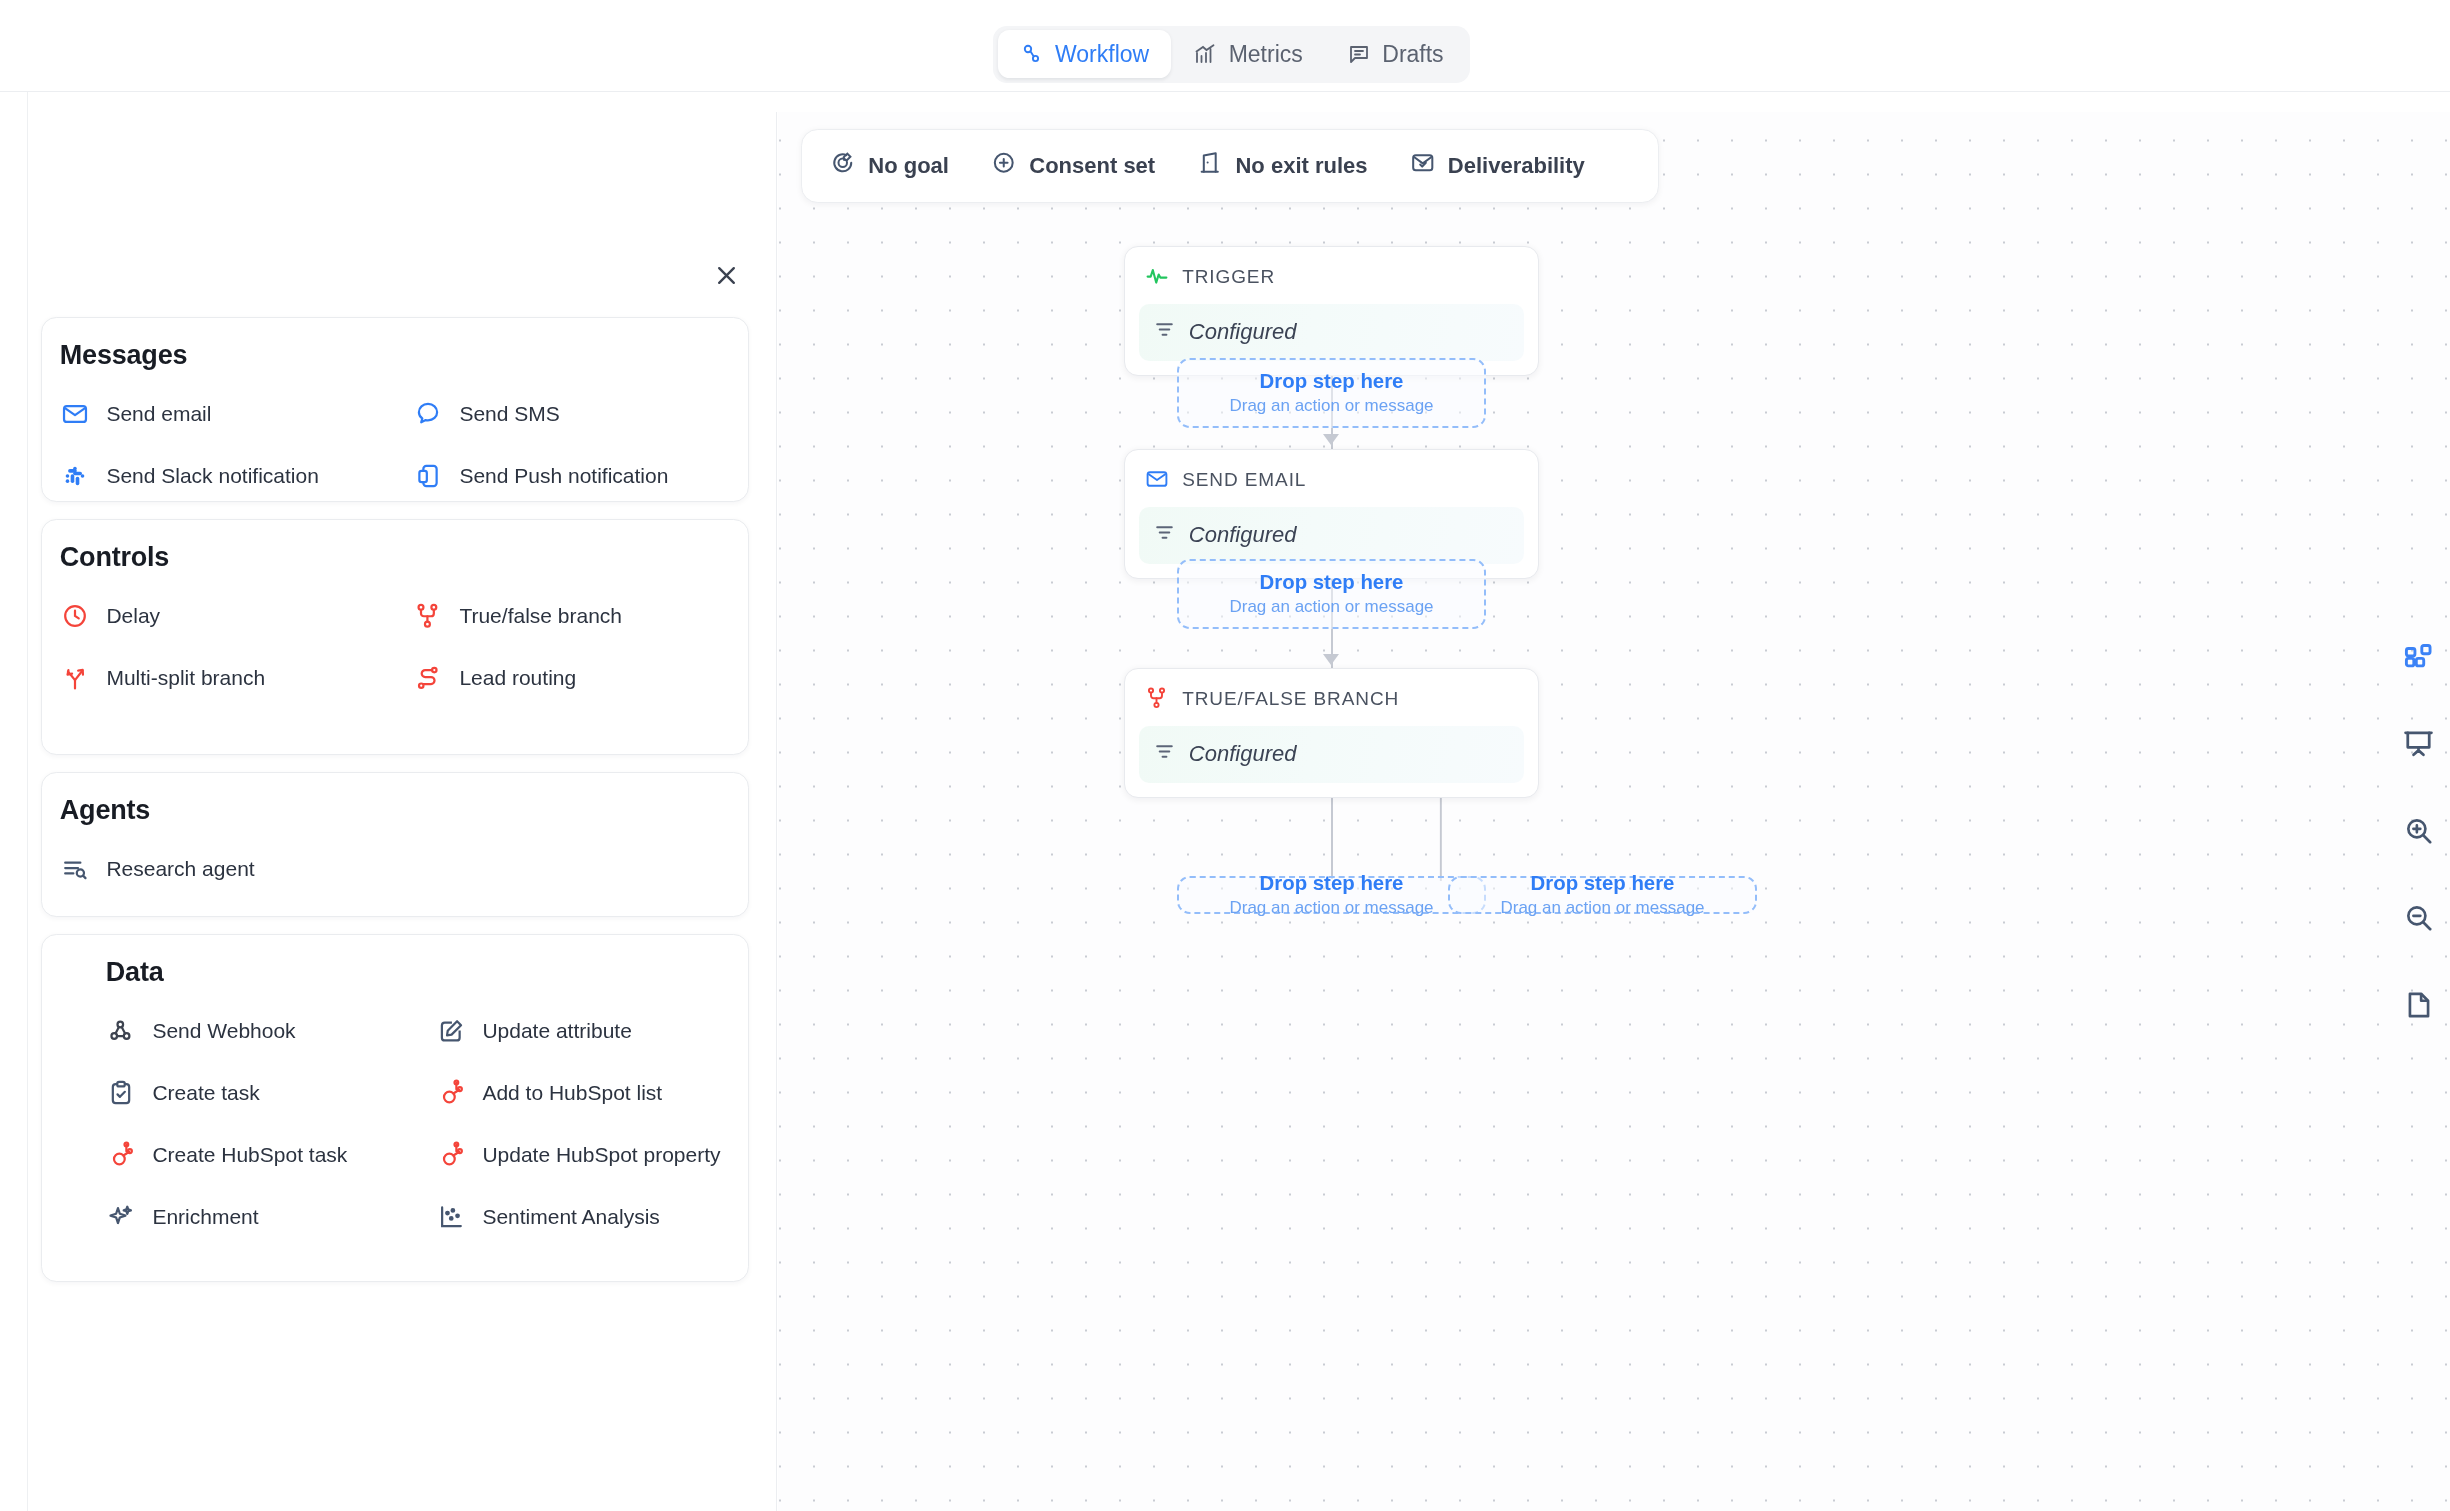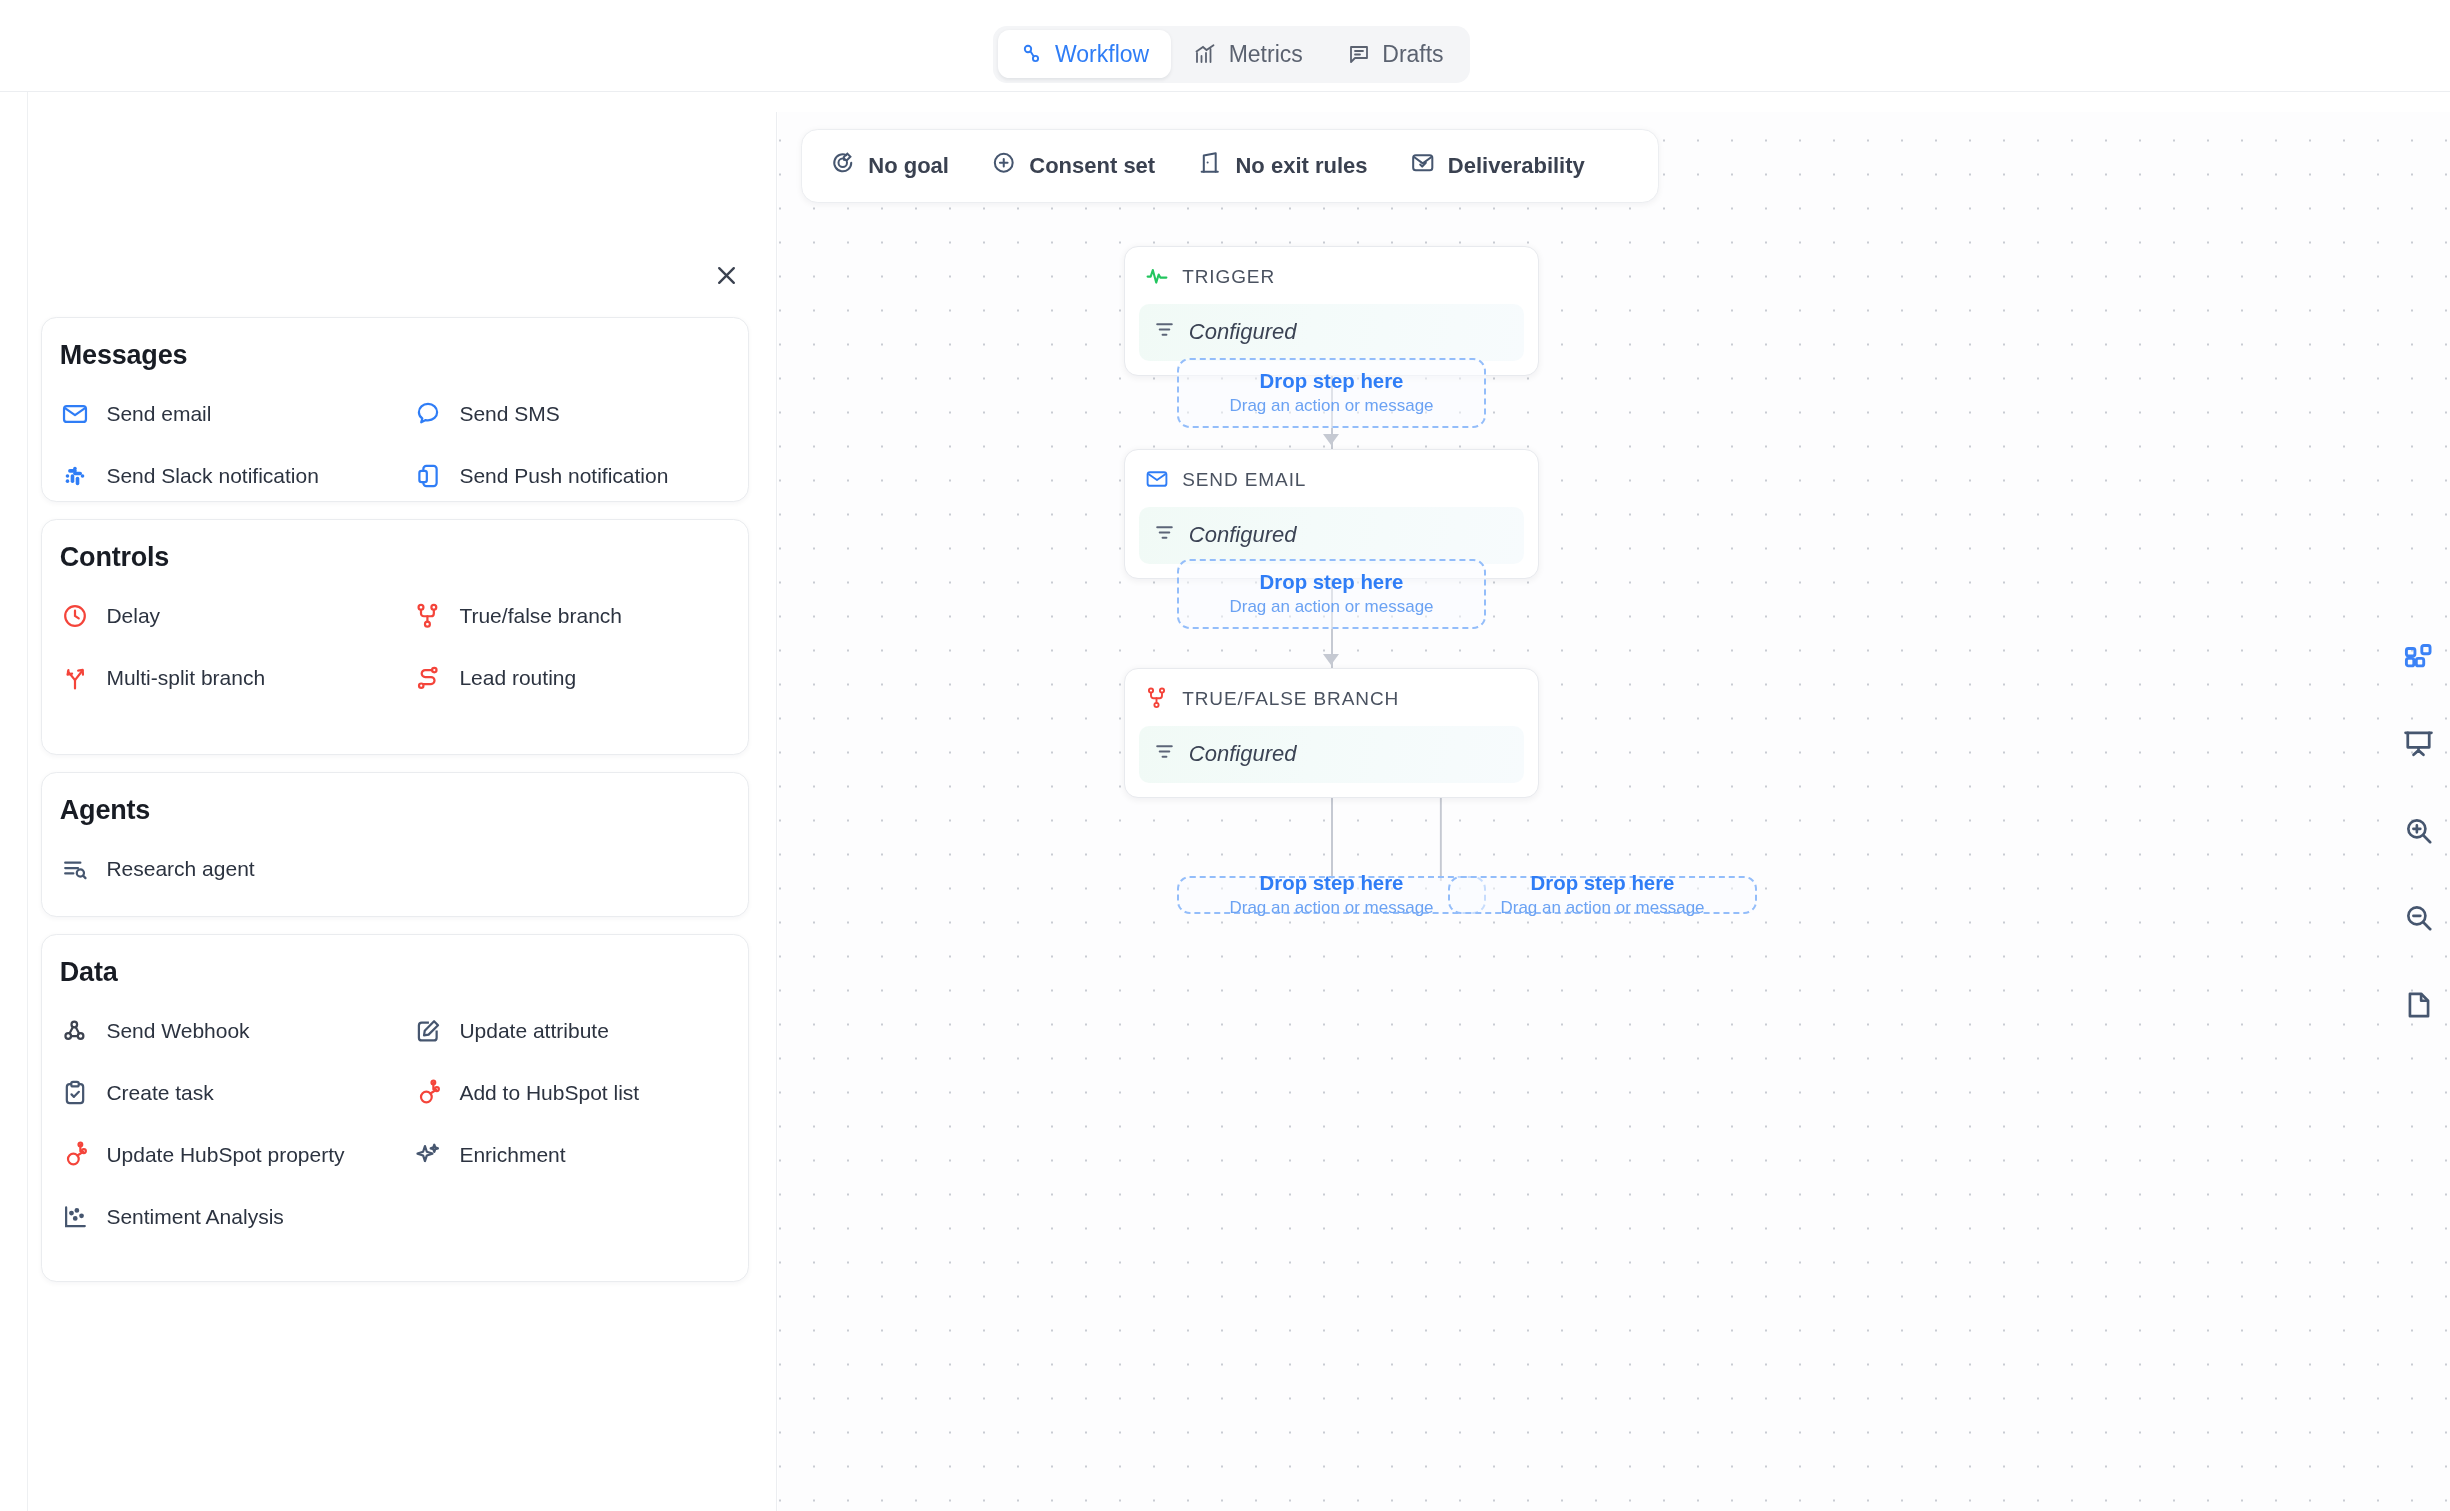--- a/index.html
+++ b/index.html
@@ -68,21 +68,21 @@
   }
   .pal-item .ico { width: 29px; height: 29px; flex: 0 0 29px; display:flex; align-items:center; justify-content:center; }
   .pal-item .ico svg { display:block; }
 
   #card-messages { top: 205px; height: 185px; }
   #card-messages .grid2 { padding: 11.5px 0 14px 0; }
   #card-controls { top: 407px; height: 236px; }
   #card-controls .grid2 { padding: 11.5px 0 14px 0; }
   #card-agents  { top: 660px; height: 145px; }
   #card-agents  .grid1 { padding: 11.5px 0 14px 0; }
-  #card-data    { top: 822px; height: 348px; }
+  #card-data    { top: 822px; height: 348px; padding-left: 46px; }
   #card-data    .grid2 { padding: 11.5px 0 14px 0; }
 
   
   #canvas {
     position: absolute; left: 778px; top: 112px;
     width: 1672px; height: 1399px;
     background-color: #fdfdfe;
     background-image: radial-gradient(circle, #c9ccd3 1.4px, transparent 1.5px);
     background-size: 34px 34px;
     background-position: 19px 11.5px;
@@ -371,20 +371,32 @@
         <div class="pal-item">
           <span class="ico">
             <svg width="28" height="28" viewBox="0 0 24 24" fill="none" stroke="#f4443a" stroke-width="1.9" stroke-linecap="round">
               <path d="M16.6 3.2v5.6"></path>
                 <circle cx="16.6" cy="2.9" r="1.6"></circle>
               <circle cx="10.6" cy="15.4" r="4.6"></circle>
                 <path d="M14.1 12.4 19 9.2"></path>
                 <circle cx="19.6" cy="8.6" r="1.7"></circle>
             </svg>
           </span>
+          <span>Create HubSpot task</span>
+        </div>
+        <div class="pal-item">
+          <span class="ico">
+            <svg width="28" height="28" viewBox="0 0 24 24" fill="none" stroke="#f4443a" stroke-width="1.9" stroke-linecap="round">
+              <path d="M16.6 3.2v5.6"></path>
+                <circle cx="16.6" cy="2.9" r="1.6"></circle>
+              <circle cx="10.6" cy="15.4" r="4.6"></circle>
+                <path d="M14.1 12.4 19 9.2"></path>
+                <circle cx="19.6" cy="8.6" r="1.7"></circle>
+            </svg>
+          </span>
           <span>Update HubSpot property</span>
         </div>
         <div class="pal-item">
           <span class="ico">
             <svg width="28" height="28" viewBox="0 0 24 24" fill="none" stroke="#46566f" stroke-width="1.9" stroke-linejoin="round">
               <path d="M9.4 4.4 11 9.2l4.8 1.6-4.8 1.6-1.6 4.8-1.6-4.8L3 10.8l4.8-1.6z"></path>
               <path d="M17.4 3.2l.8 2.3 2.3.8-2.3.8-.8 2.3-.8-2.3-2.3-.8 2.3-.8z"></path>
             </svg>
           </span>
           <span>Enrichment</span>

